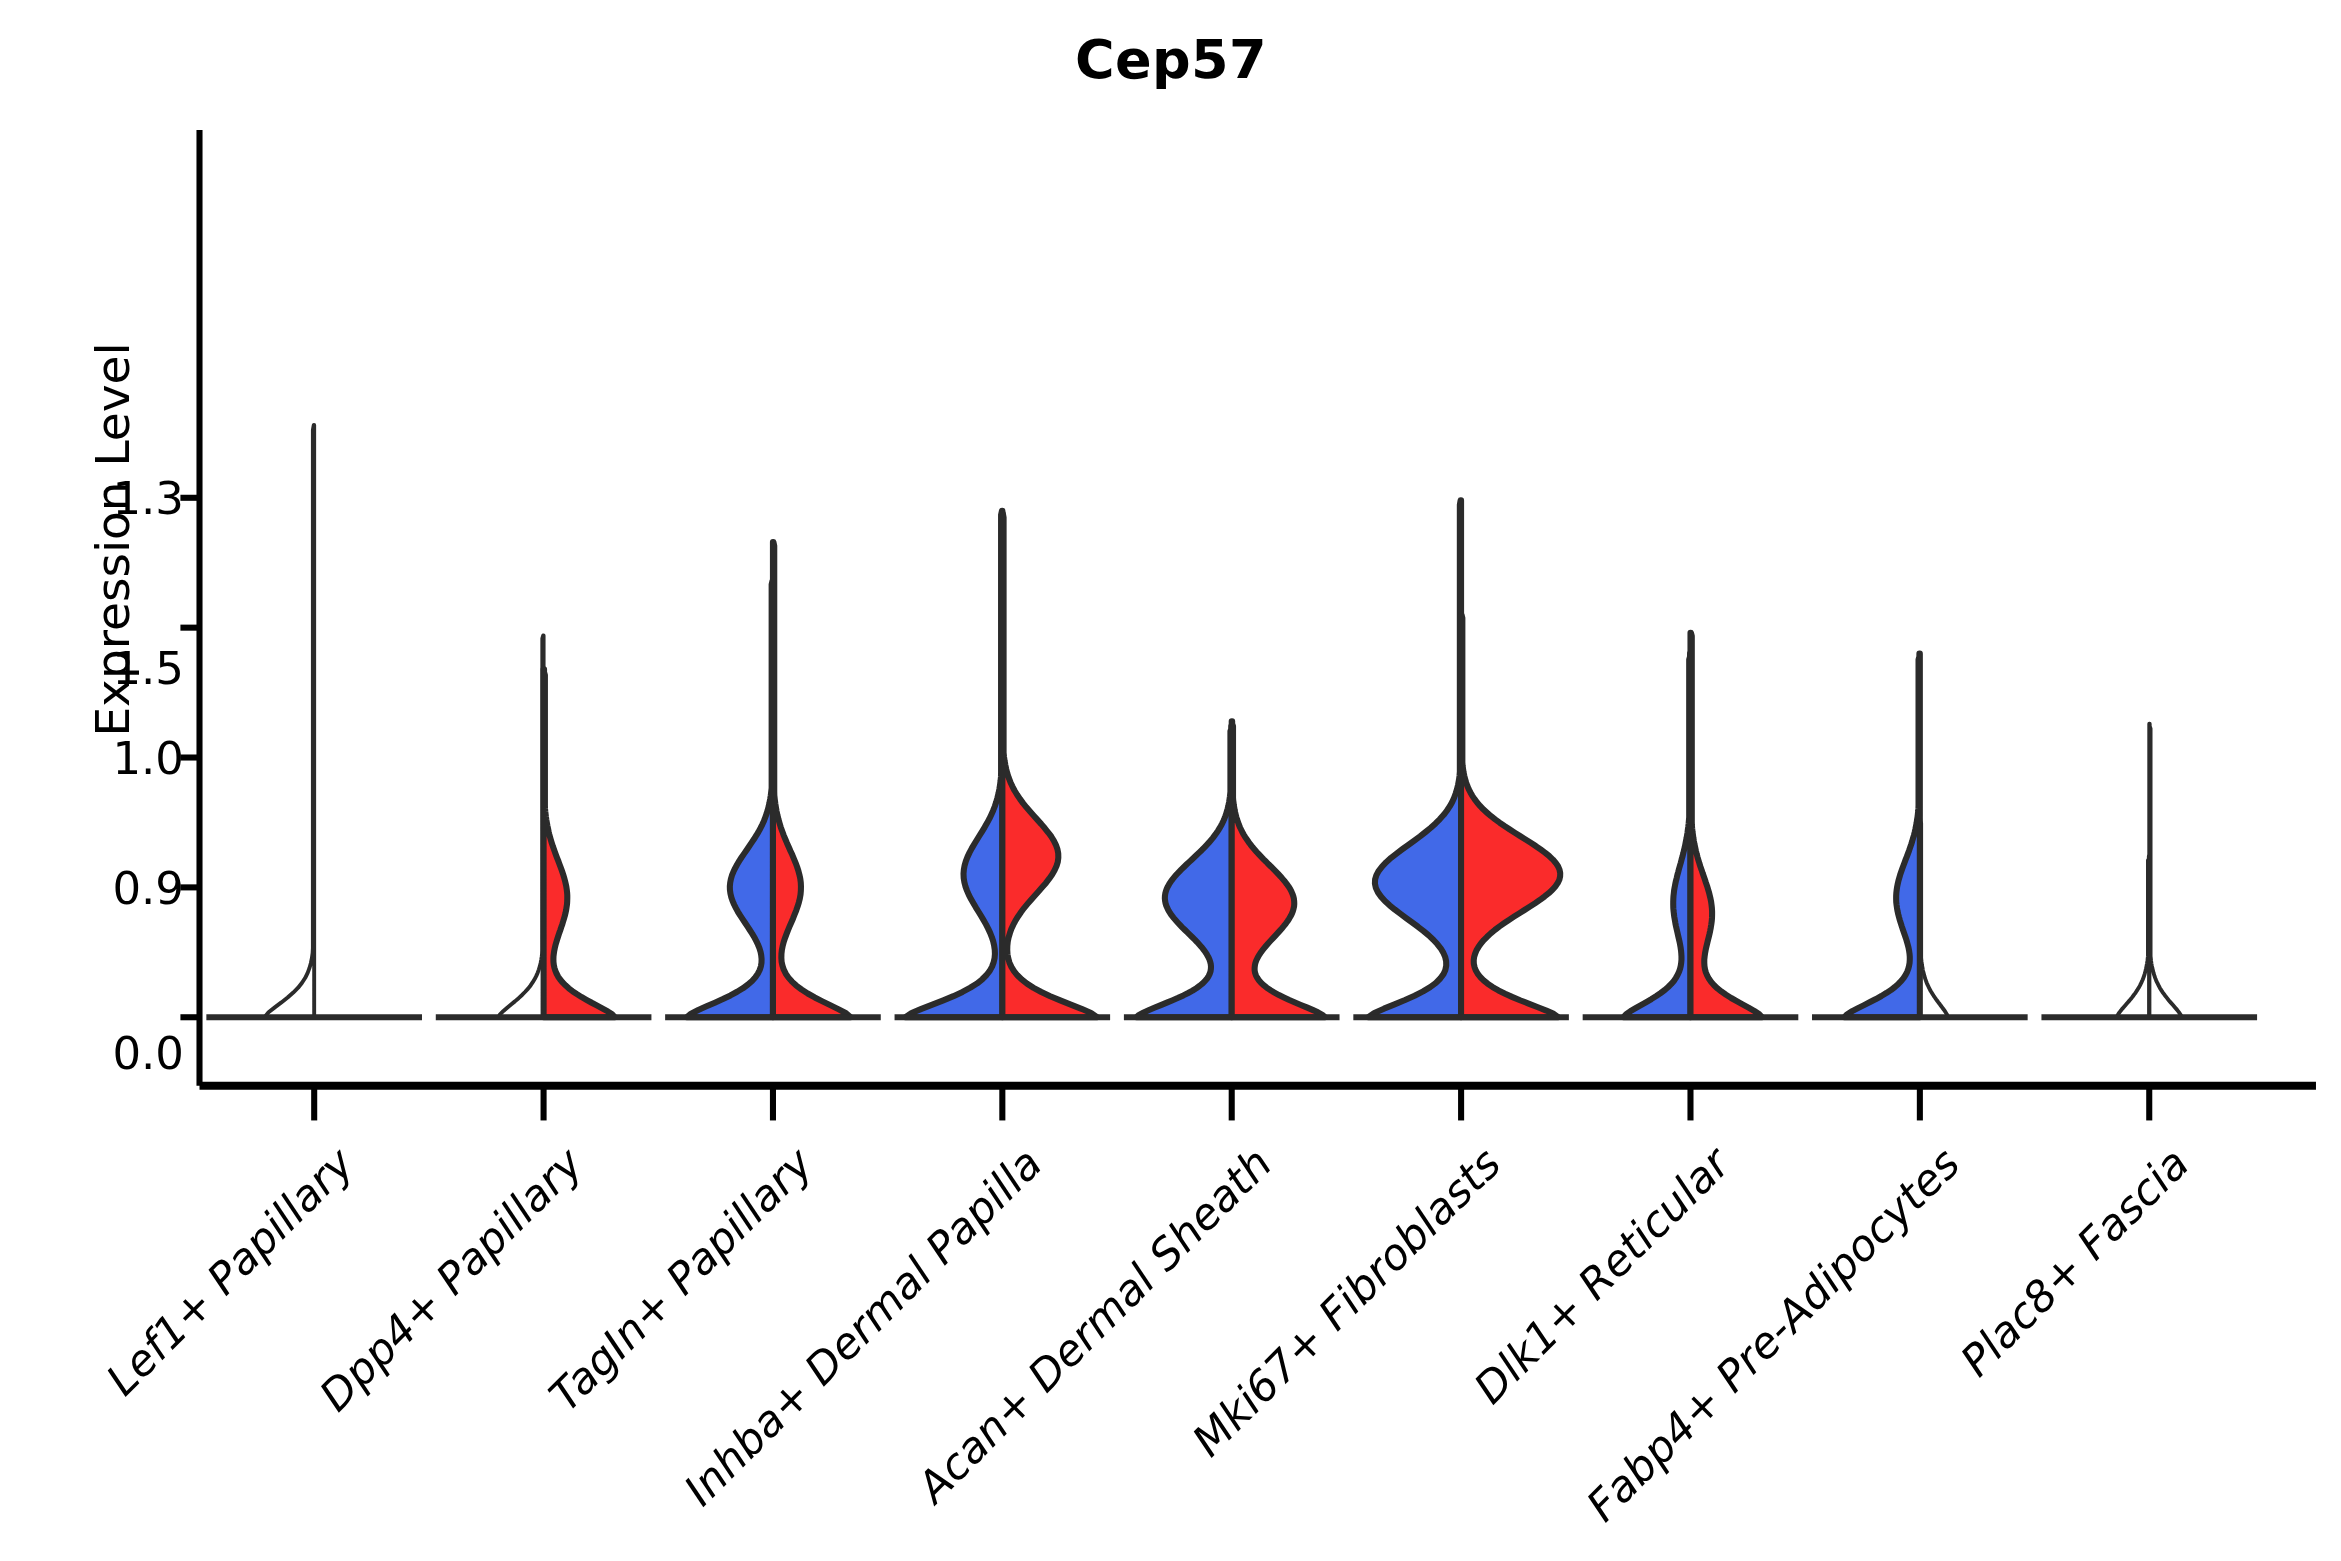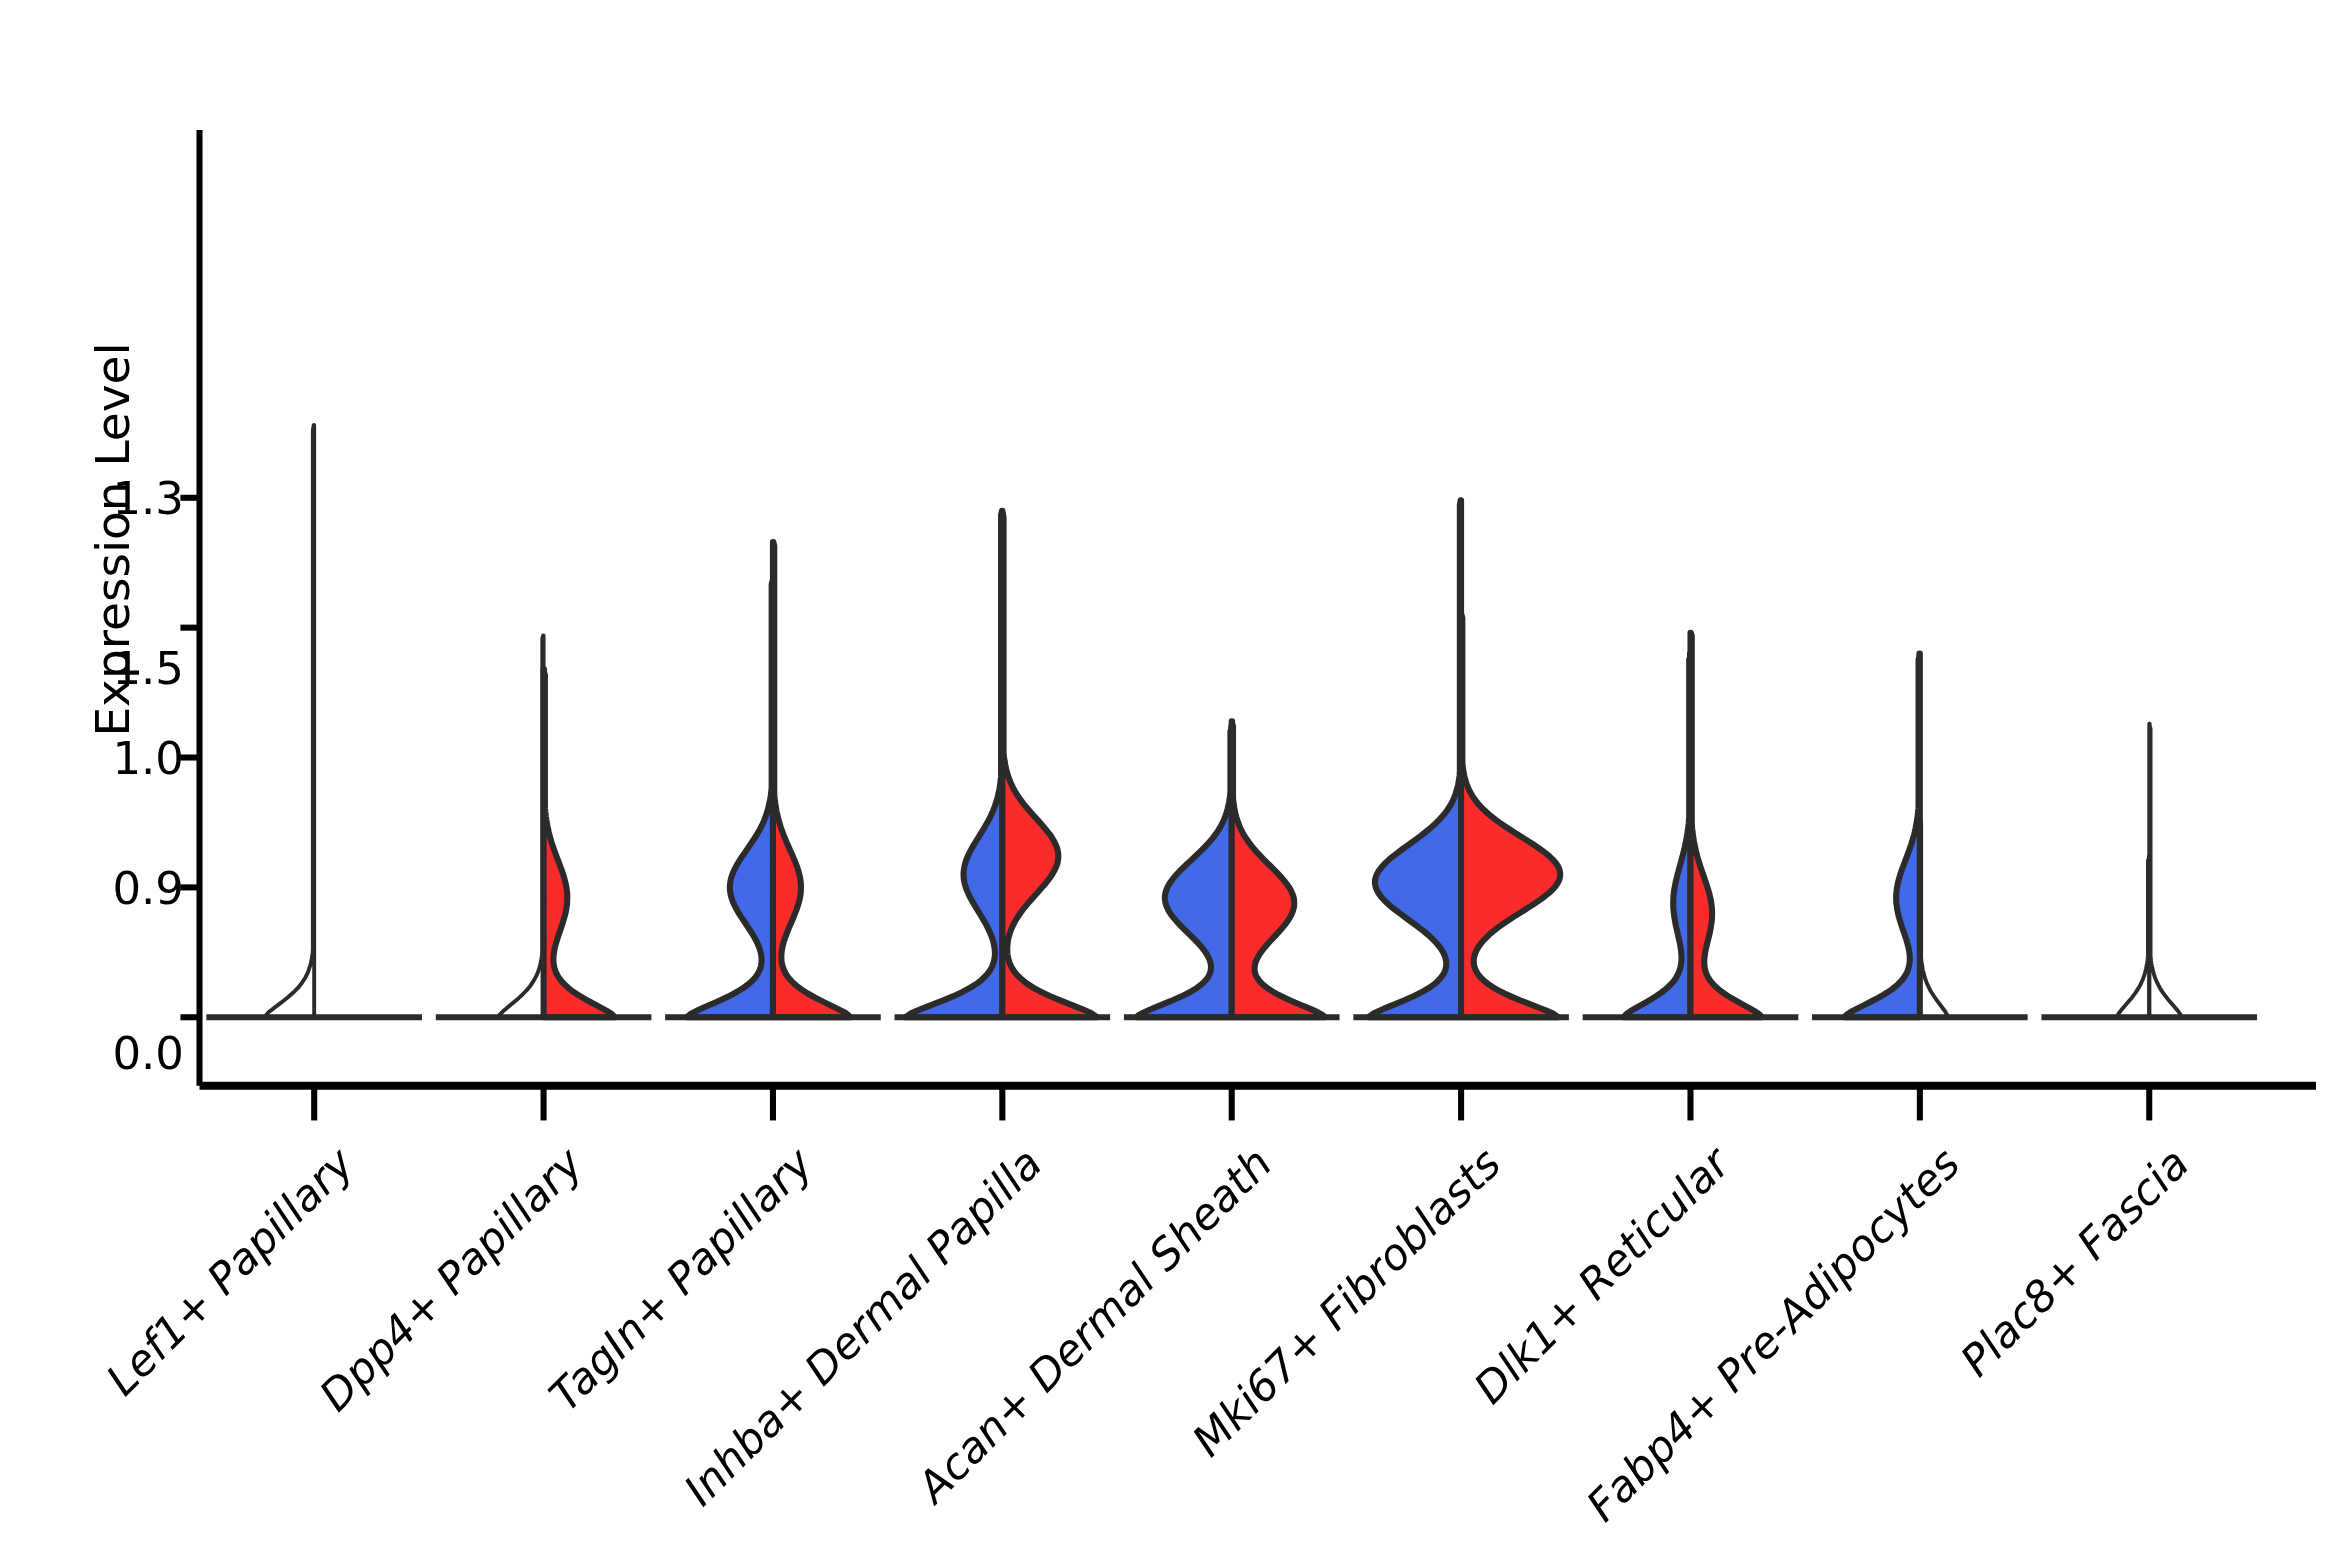--- a/index.html
+++ b/index.html
@@ -23,20 +23,21 @@
   .xtick-label{
     position:absolute;font-size:43px;font-style:italic;color:#000;white-space:nowrap;
     transform-origin:right top;transform:rotate(-45deg);text-align:right;
   }
 </style>
 </head>
 <body>
 
 <div id="stage">
 
+  <div id="plot-title">Cep57</div>
 
   <div id="ylabel">Expression Level</div>
 
   <div id="ytick-labels">
       <div class="ytick-label" style="top: 1017px; margin-top: 36px;">0.0</div>
       <div class="ytick-label" style="top: 888px;">0.9</div>
       <div class="ytick-label" style="top: 758px;">1.0</div>
       <div class="ytick-label" style="top: 628px; margin-top: 40px;">1.5</div>
       <div class="ytick-label" style="top: 498px;">1.3</div>
     </div>

